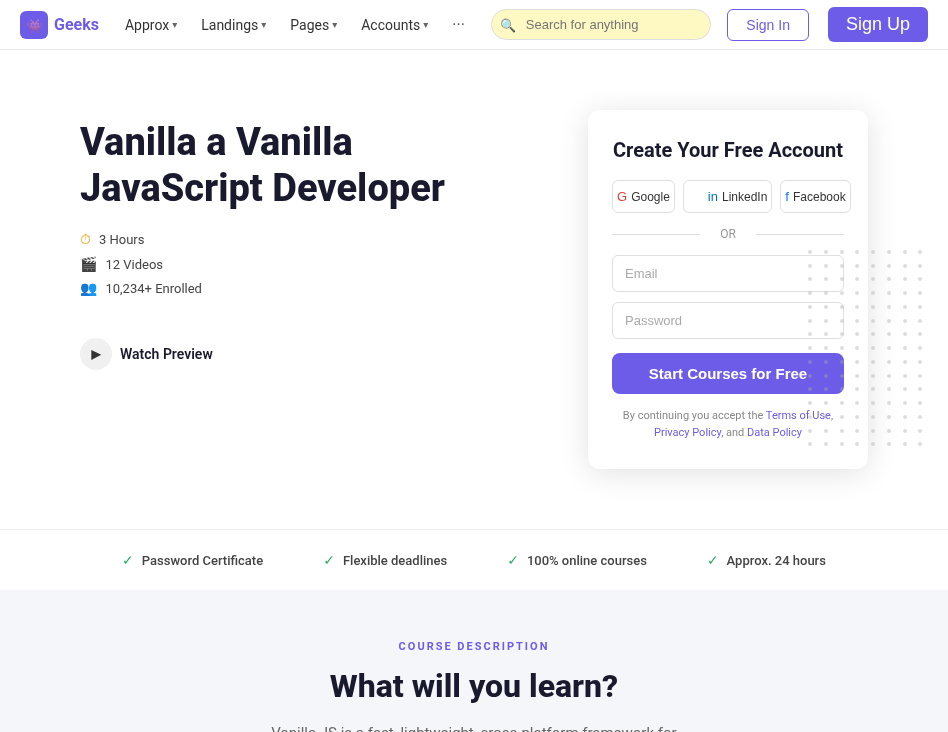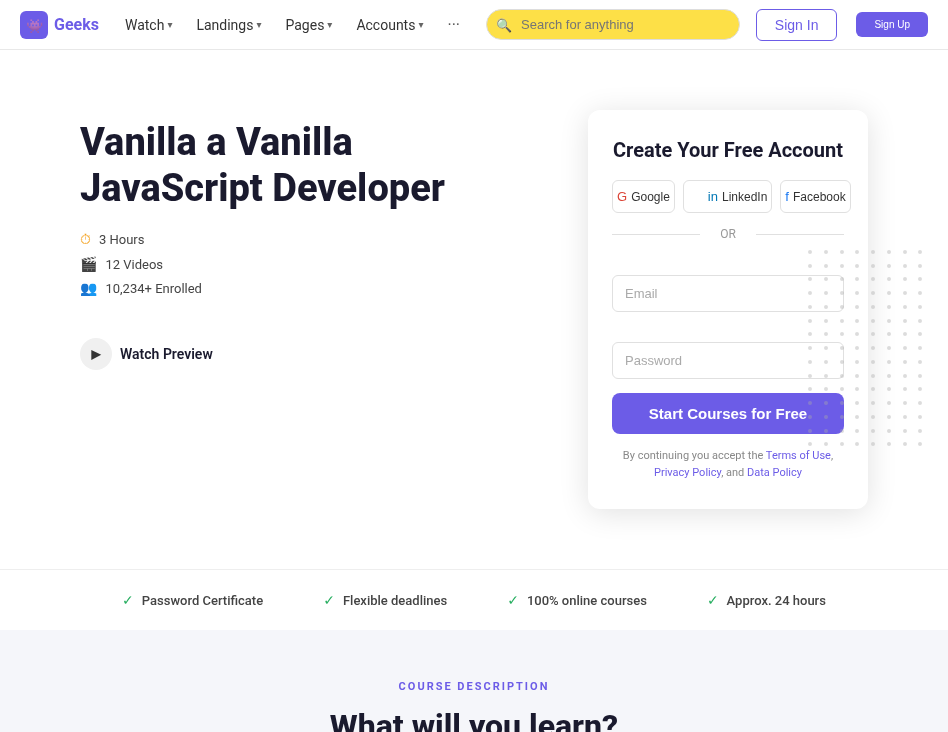--- a/index.html
+++ b/index.html
@@ -55,21 +55,21 @@
       margin: 0 16px;
       flex: 1;
       max-width: 300px;
     }
     .search-input {
       width: 100%;
       padding: 7px 14px 7px 34px;
       border: 1px solid #ddd;
       border-radius: 20px;
       font-size: 13px;
-      background: #fde047;
+      background: #fef9c3;
       outline: none;
       color: #666;
     }
     .search-wrapper {
       position: relative;
     }
     .search-icon-wrap {
       position: absolute;
       left: 10px;
       top: 50%;
@@ -92,21 +92,21 @@
       font-size: 14px;
       font-weight: 500;
       cursor: pointer;
     }
     .btn-signup {
       padding: 7px 18px;
       border: none;
       border-radius: 6px;
       background: #6c5ce7;
       color: #fff;
-      font-size: 10px;
+      font-size: 18px;
       font-weight: 500;
       cursor: pointer;
     }
     .chevron {
       font-size: 10px;
       color: #666;
     }
 
     
     .hero {
@@ -236,21 +236,20 @@
     .or-divider::after { right: 0; }
     .form-input {
       width: 100%;
       padding: 10px 12px;
       border: 1.5px solid #e0e0e0;
       border-radius: 6px;
       font-size: 13px;
       color: #333;
       outline: none;
       margin-bottom: 10px;
-      margin-top: 20px;
     }
     .form-input::placeholder { color: #aaa; }
     .btn-start {
       width: 100%;
       padding: 12px;
       background: #6c5ce7;
       color: #fff;
       border: none;
       border-radius: 8px;
       font-size: 15px;
@@ -346,21 +345,21 @@
   <div class="navbar-brand">
     <svg class="brand-logo" viewBox="0 0 28 28" fill="none" xmlns="http://www.w3.org/2000/svg">
       <rect width="28" height="28" rx="6" fill="#6c5ce7"></rect>
       <text x="6" y="20" font-size="14" fill="white">👾</text>
     </svg>
     <span>Geeks</span>
   </div>
 
   <div class="navbar-nav">
     <div class="nav-item">
-      <span>Watch</span>
+      <span>Approx</span>
       <span class="chevron">▾</span>
     </div>
     <div class="nav-item">
       <span>Landings</span>
       <span class="chevron">▾</span>
     </div>
     <div class="nav-item">
       <span>Pages</span>
       <span class="chevron">▾</span>
     </div>

